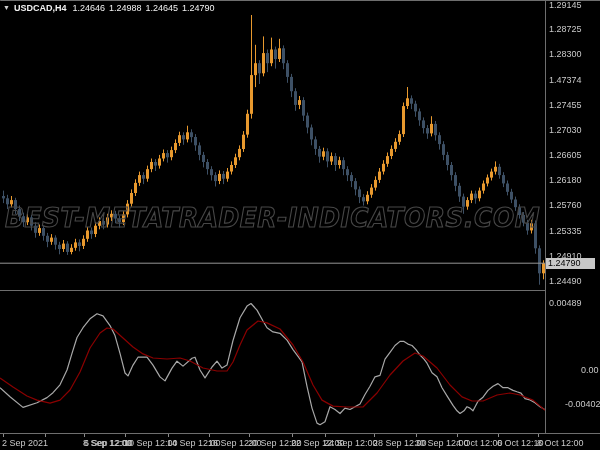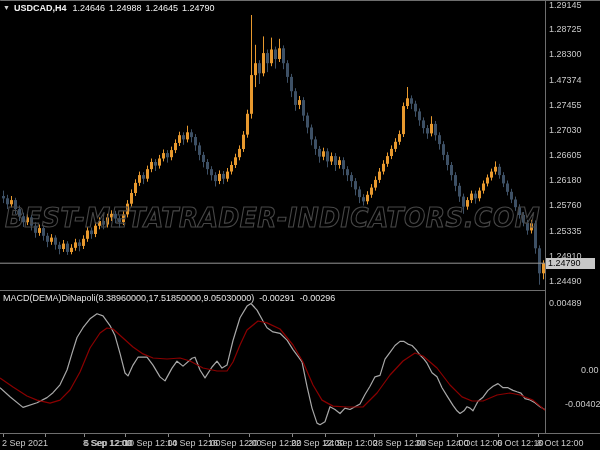--- a/index.html
+++ b/index.html
@@ -319,23 +319,20 @@
     </div>
   </div>
 
   <div class="border-h" style="top:290px;width:545px;"></div>
 
   <div class="pane" style="top:291px;width:545px;height:142px;">
     <svg id="macd-svg" width="545" height="142" style="position:absolute;left:0;top:0;">
         <polyline points="0,96.7 10,105.7 23,116.4 37,111.7 47,106.6 53,101.7 60,93.8 67,79.0 72,62.3 77,46.5 83,36.7 90,27.8 97,22.8 103,24.9 110,34.6 115,44.6 120,62.3 125,82.0 128,84.9 133,74.1 138,66.2 147,66.2 153,74.1 160,85.9 165,89.9 172,77.1 177,70.2 183,75.1 192,67.2 195,66.2 200,79.0 205,86.9 212,76.0 217,70.2 222,77.1 227,74.1 233,49.5 240,26.8 247,15.1 251,12.5 257,19.1 263,30.0 267,36.8 273,40.9 280,42.3 287,49.1 293,58.6 298,65.4 302,70.8 307,95.3 312,117.1 317,132.1 320,133.7 325,130.7 330,115.7 335,118.5 340,122.5 345,117.1 350,118.5 355,115.7 360,113.0 365,103.5 370,95.3 375,85.8 380,84.4 385,68.1 390,61.3 395,54.5 400,50.4 404,50.4 408,53.1 412,54.5 416,58.6 420,64.0 424,68.1 427,72.2 432,81.7 437,85.8 442,96.7 447,104.9 453,114.4 457,119.8 460,122.5 464,119.8 467,115.7 470,117.1 473,119.8 478,110.3 483,106.2 488,99.4 493,95.3 498,92.6 503,96.7 508,96.7 513,99.4 517,100.8 521,102.1 525,107.6 530,108.9 535,111.7 540,115.7 545,118.6" fill="none" stroke="#a8a8a8" stroke-width="1.2" stroke-linejoin="round"></polyline>
         <polyline points="0,87.0 13,96.0 27,105.0 37,109.1 50,112.1 60,109.1 70,99.0 80,81.0 90,57.0 100,42.0 107,37.0 113,38.0 123,47.0 133,56.0 143,62.9 153,67.0 167,68.0 180,67.0 190,70.0 203,77.0 217,80.0 227,80.0 233,71.0 240,54.0 247,39.0 258,30.0 267,31.9 280,38.0 293,54.0 303,71.0 313,94.0 322,109.1 333,115.1 347,116.0 363,116.0 377,102.0 390,84.0 403,70.0 415,62.0 423,65.0 437,77.0 450,94.0 462,105.9 472,110.0 483,110.0 497,104.0 510,102.0 520,104.0 533,109.1 545,119.3" fill="none" stroke="#8b0000" stroke-width="1.2" stroke-linejoin="round"></polyline>
       </svg>
-    <div class="macd-label">
-      <span>MACD(DEMA)DiNapoli(8.38960000,17.51850000,9.05030000)</span><span>-0.00291</span><span>-0.00296</span>
-    </div>
   </div>
 
   <div class="border-h" style="top:433px;width:600px;"></div>
   <div class="border-v" style="left:545px;top:0;height:434px;"></div>
 
   <div class="price-axis-col" id="price-axis-col">
     <div class="price-box" id="price-box" style="top: 258px;">1.24790</div>
   <span class="axis-label" style="left: 3px; top: 0px;">1.29145</span>
       <span class="axis-label" style="left: 3px; top: 24px;">1.28725</span>
       <span class="axis-label" style="left: 3px; top: 49px;">1.28300</span>

